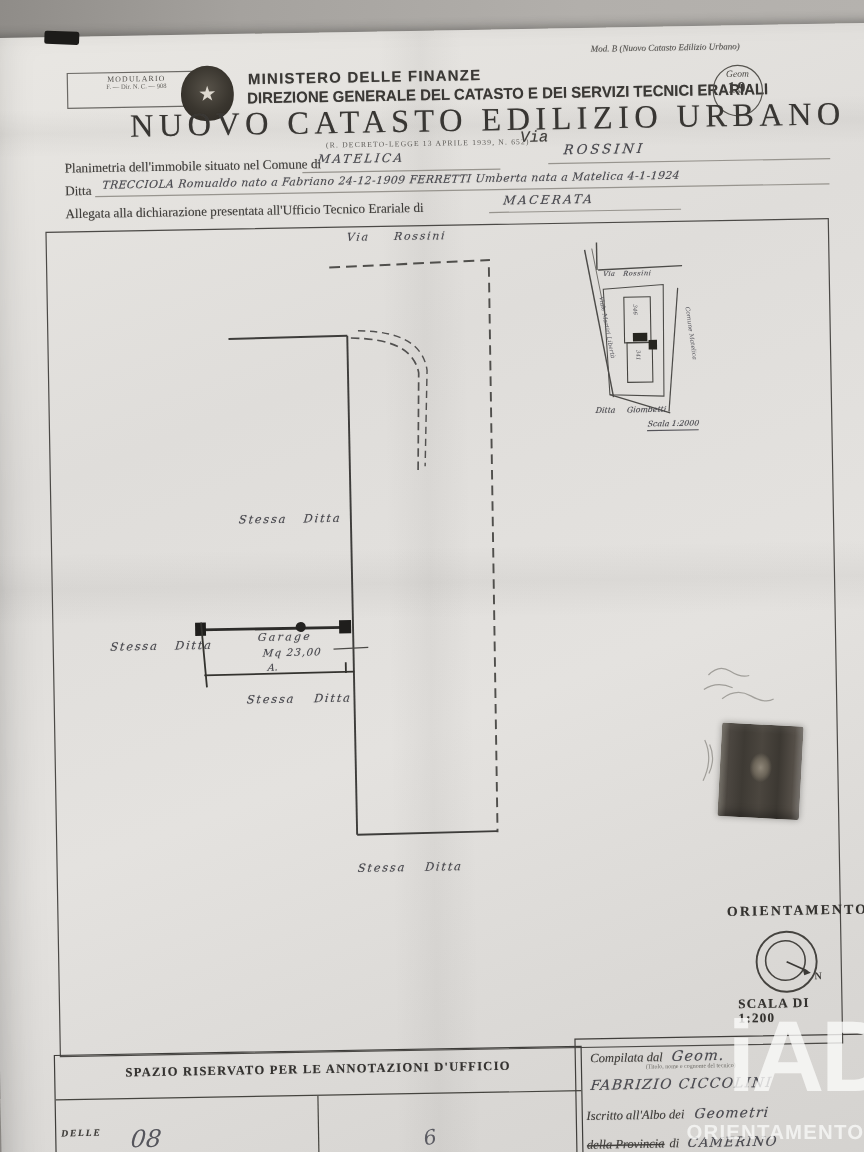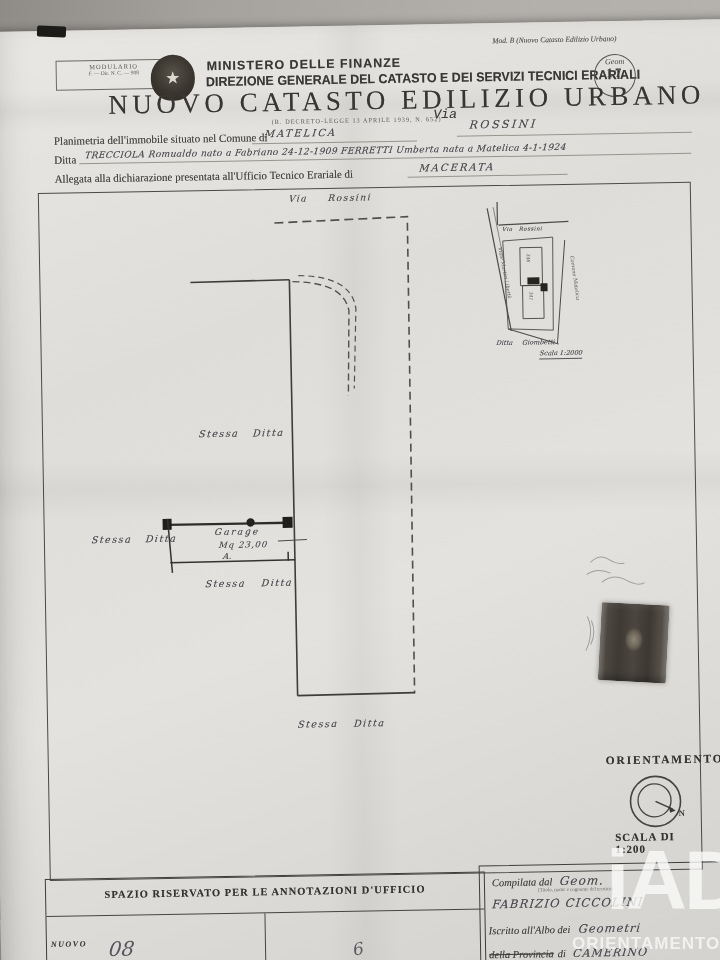--- a/index.html
+++ b/index.html
@@ -43,21 +43,21 @@
                 background:radial-gradient(circle at 50% 42%,#575249 0%,#3a362f 55%,#2b2722 100%);
                 display:flex;align-items:center;justify-content:center;">
       <span style="color:#ded9d0;font-size:17px;line-height:1;">★</span>
     </div>
 
     <div class="abs sans soft" style="left:221px;top:31px;font-size:12.5px;font-weight:bold;letter-spacing:1px;">MINISTERO DELLE FINANZE</div>
     <div class="abs sans soft" style="left:220px;top:46px;width:370px;font-size:13px;font-weight:bold;transform:scaleX(.96);transform-origin:0 0;white-space:nowrap;">DIREZIONE GENERALE DEL CATASTO E DEI SERVIZI TECNICI ERARIALI</div>
 
     <div class="abs" style="left:608px;top:33px;width:40px;height:38px;border:1.5px solid #56544f;border-radius:50%;text-align:center;padding-top:3px;">
       <div class="ser" style="font-size:8px;font-style:italic;color:#4c4a46;line-height:1;">Geom</div>
-      <div class="ser" style="font-size:13px;font-weight:bold;letter-spacing:2px;line-height:1.1;">17</div>
+      <div class="ser" style="font-size:13px;font-weight:bold;letter-spacing:2px;line-height:1.1;">19</div>
     </div>
 
     <div class="abs ser soft" style="left:122px;top:60px;width:490px;font-size:27px;letter-spacing:4.5px;text-align:center;white-space:nowrap;color:#383633;">NUOVO CATASTO EDILIZIO URBANO</div>
     <div class="abs ser" style="left:160px;top:91px;width:420px;font-size:6.3px;letter-spacing:1px;text-align:center;color:#5d5b57;">(R. DECRETO-LEGGE 13 APRILE 1939, N. 652)</div>
 
     <div class="abs ser soft" style="left:67px;top:104px;font-size:11px;">Planimetria dell'immobile situato nel Comune di</div>
     <div class="abs hw soft" style="left:278px;top:101px;font-size:10px;letter-spacing:2px;">MATELICA</div>
     <div class="abs ser soft" style="left:447px;top:83px;font-size:13px;font-style:italic;font-family:Liberation Mono, monospace;">Via</div>
     <div class="abs hw soft" style="left:483px;top:95px;font-size:11px;letter-spacing:2.5px;">ROSSINI</div>
     <div class="abs rule" style="left:265px;top:116px;width:165px;"></div>
@@ -163,21 +163,21 @@
         </svg>
       </div>
       <div class="abs ser" style="left:629px;top:625px;font-size:8.5px;font-weight:bold;color:#3a3835;">N</div>
       <div class="abs ser soft" style="left:565px;top:647px;font-size:11px;font-weight:bold;letter-spacing:1px;color:#34322f;">SCALA DI 1:200</div>
     </div>
 
     <div class="abs" style="left:45px;top:848px;width:438px;height:176px;border:1.4px solid #3e3d3a;">
       <div class="abs ser soft" style="left:0;top:10px;width:100%;text-align:center;font-size:10.5px;font-weight:bold;letter-spacing:1px;color:#343230;">SPAZIO RISERVATO PER LE ANNOTAZIONI D'UFFICIO</div>
       <div class="abs" style="left:0;top:36px;width:100%;border-bottom:1.3px solid #45443f;"></div>
       <div class="abs" style="left:218px;top:37px;bottom:0;border-left:1.3px solid #45443f;"></div>
-      <div class="abs ser soft" style="left:4px;top:60px;font-size:8px;font-weight:bold;font-style:italic;letter-spacing:1.5px;">NUOVO</div>
+      <div class="abs ser soft" style="left:4px;top:60px;font-size:8px;font-weight:bold;font-style:italic;letter-spacing:1.5px;">DELLE</div>
       <div class="abs hw" style="left:62px;top:58px;font-size:20px;color:#55555c;">08</div>
       <div class="abs hw" style="left:306px;top:64px;font-size:17px;color:#5b5b62;transform:rotate(-8deg);">6</div>
     </div>
 
     <div class="abs" style="left:479px;top:842px;width:242px;height:182px;border:1.3px solid #413f3c;">
       <div class="abs" style="left:12px;top:6px;white-space:nowrap;">
         <span class="ser soft" style="font-size:10.5px;font-style:italic;">Compilata dal</span>
         <span class="hw soft" style="font-size:12px;letter-spacing:1px;margin-left:4px;">Geom.</span>
       </div>
       <div class="abs ser" style="left:58px;top:22px;font-size:5px;color:#6b6964;">(Titolo, nome e cognome del tecnico)</div>

